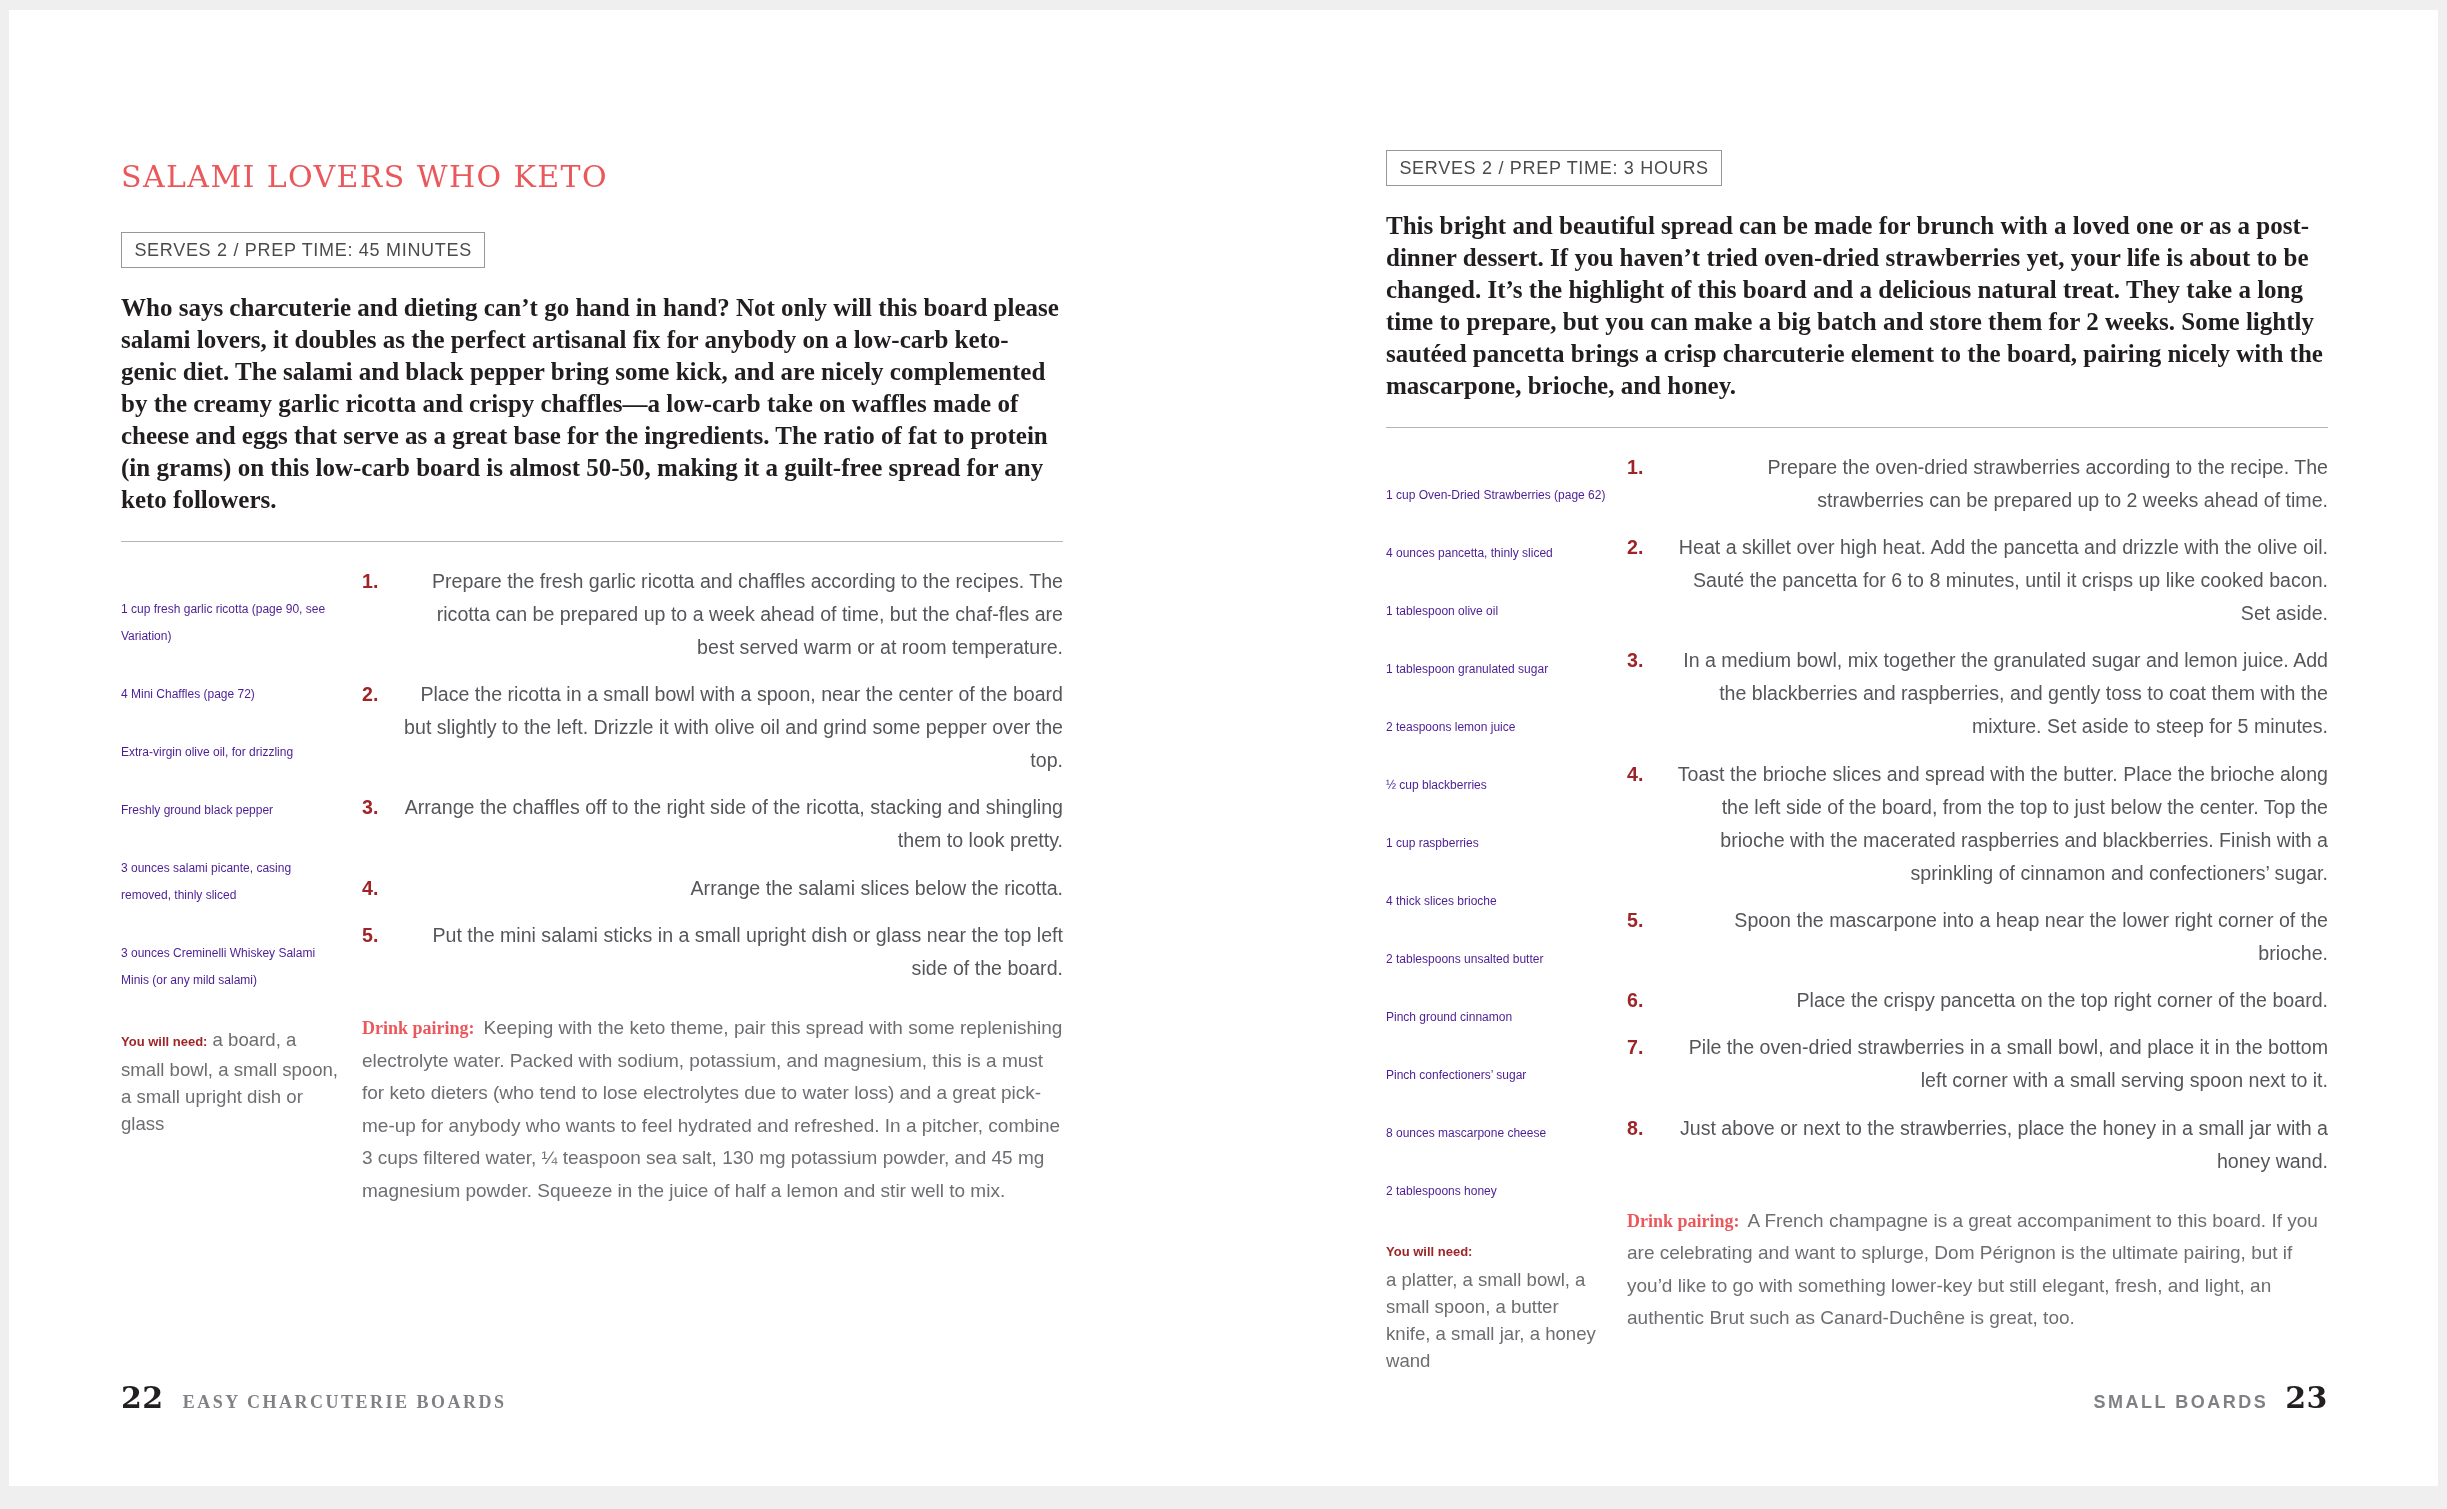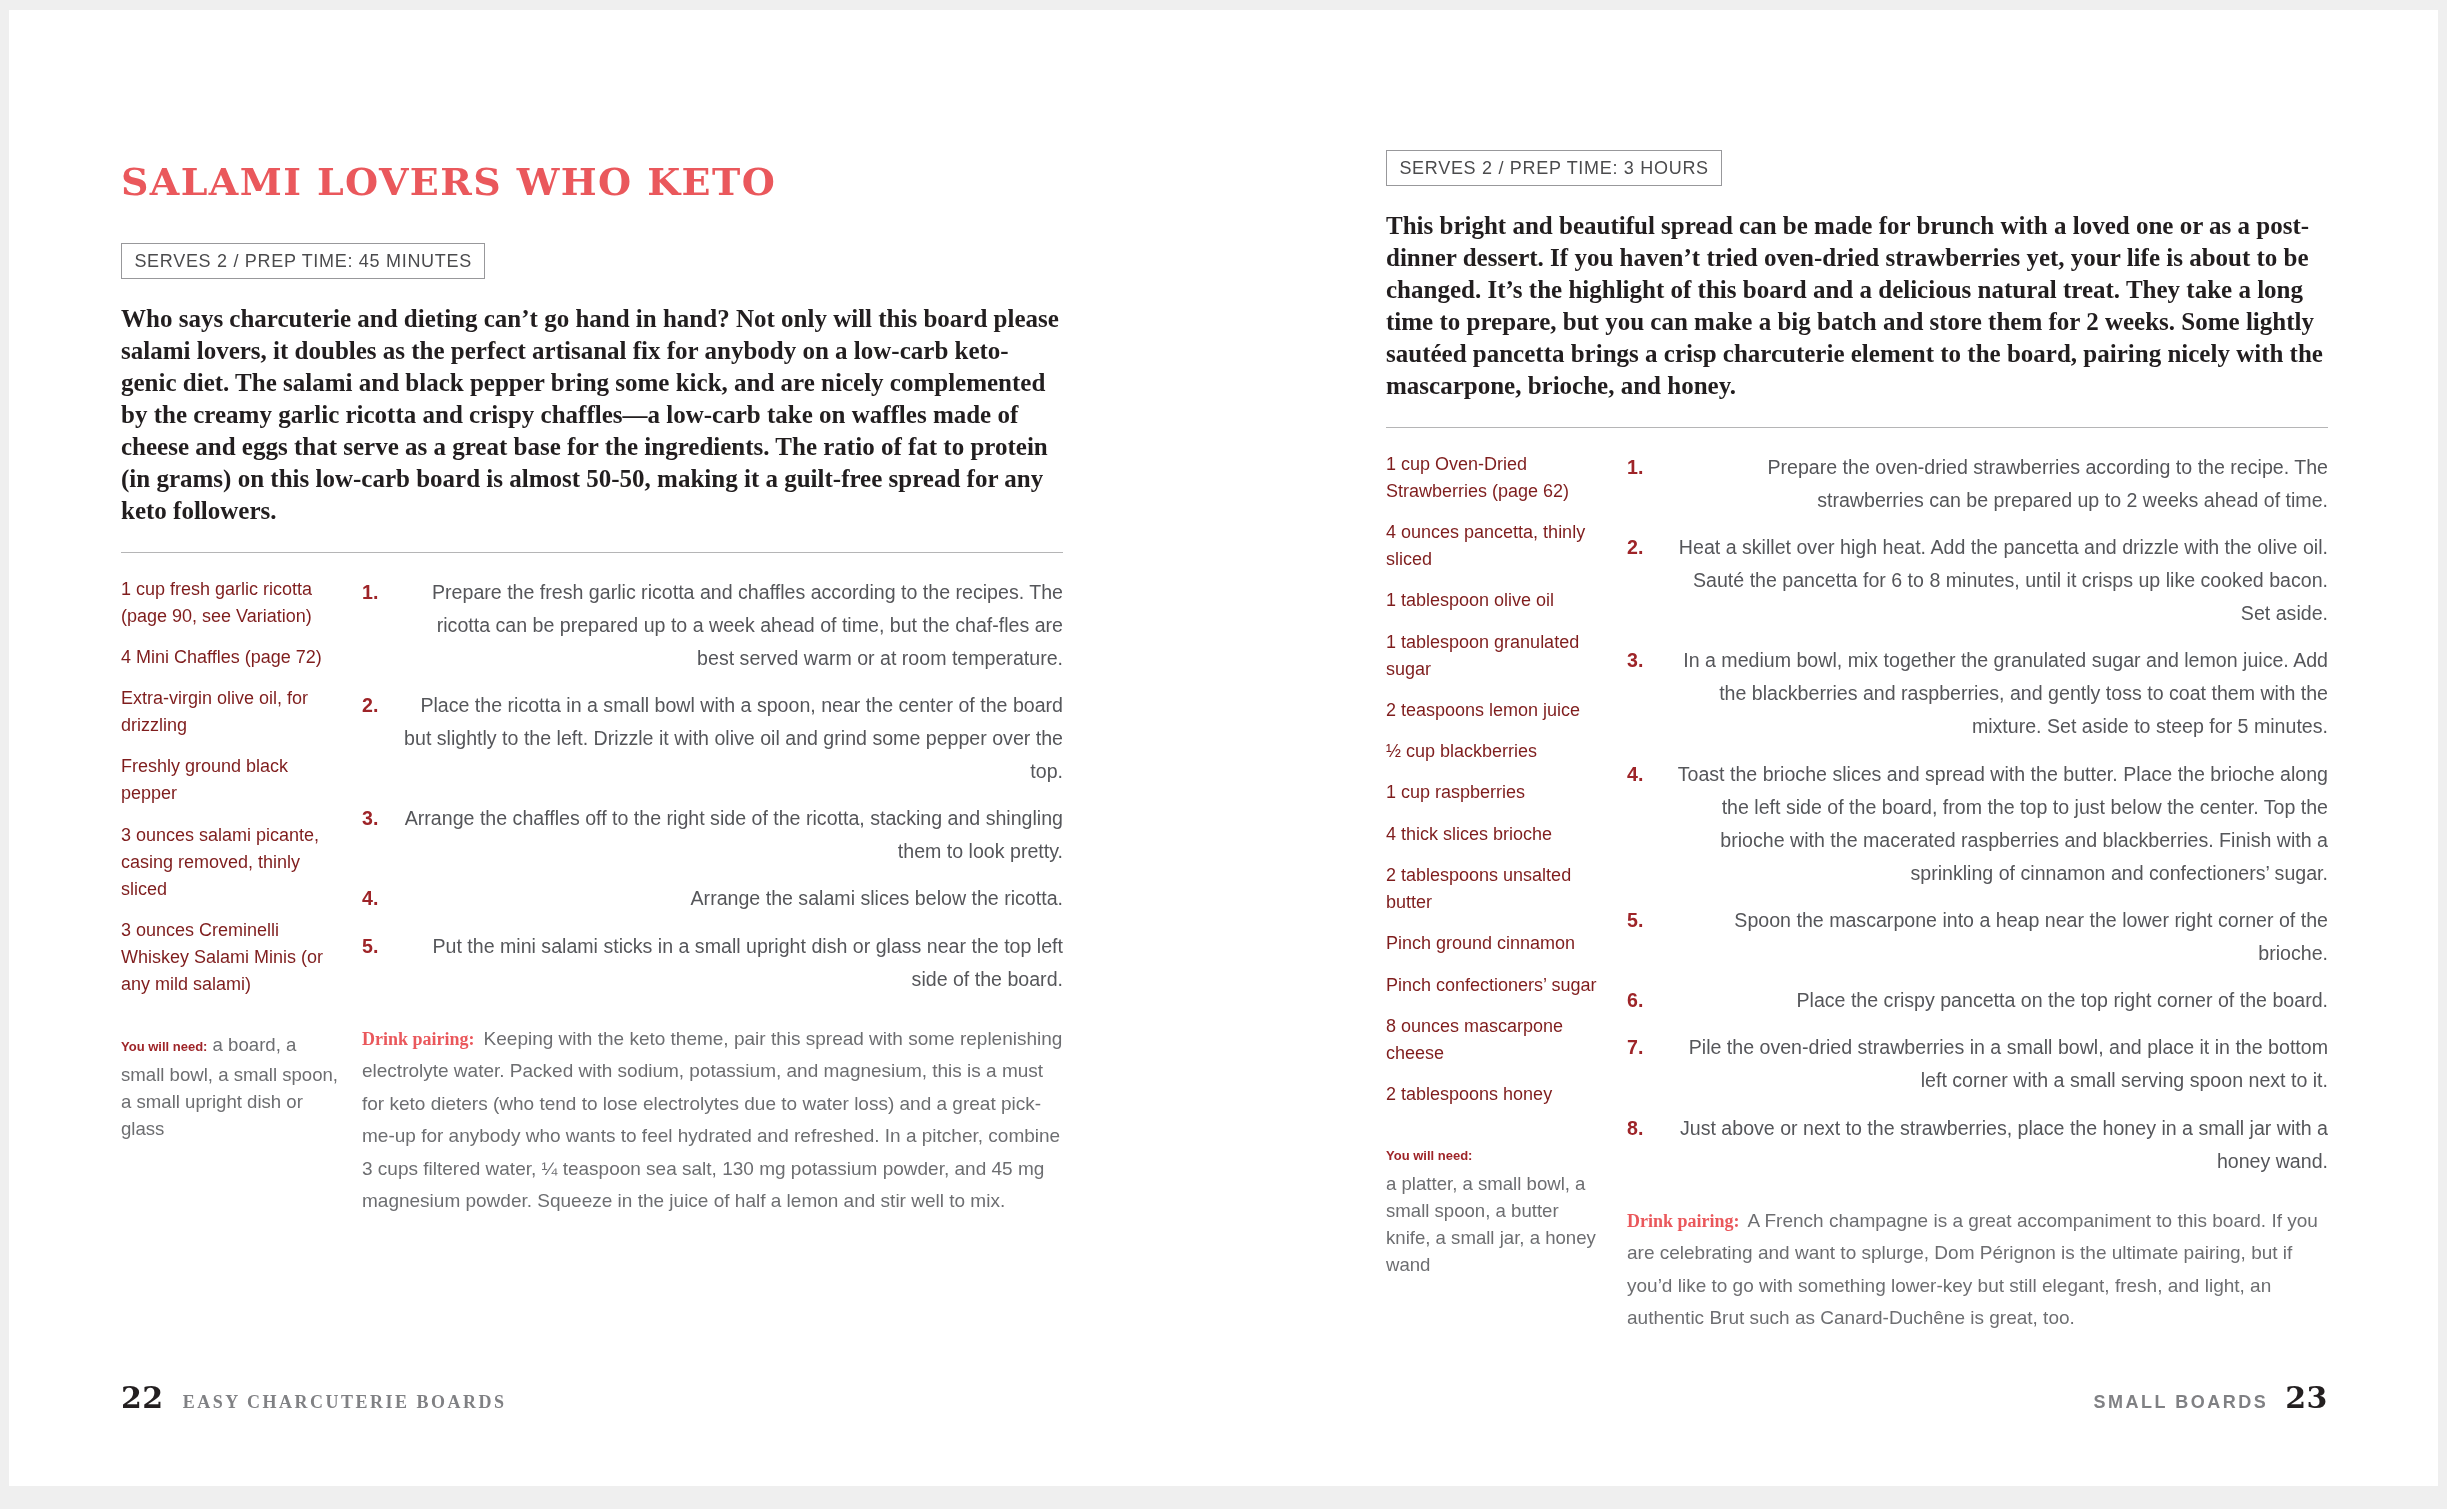--- a/index.html
+++ b/index.html
@@ -12,41 +12,41 @@
   .edge.top{left:0;top:0;width:2447px;height:9.6px;}
   .edge.bottom{left:0;bottom:0;width:2447px;height:23px;}
   .edge.left{left:0;top:0;width:8.6px;height:1509px;}
   .edge.right{right:0;top:0;width:8.6px;height:1509px;}
 
   .page{position:absolute;top:136px;width:942px;}
   .page.left-page{left:121px;}
   .page.right-page{left:1386px;}
 
   .recipe-title{
-    font-family:"DejaVu Serif",serif;font-weight:700;
-    font-size:38px;line-height:42px;letter-spacing:1.4px;
+    font-family:"DejaVu Serif",serif;font-weight:400;
+    font-size:30px;line-height:42px;letter-spacing:1.4px;
     color:#ea585c;
   }
   .badge{
     display:inline-block;margin-top:14.3px;
     border:1.9px solid #98989b;padding:6.7px 12.4px 5.7px;
     font-size:18px;letter-spacing:0.7px;color:#4b4b4d;
   }
   .intro{
     margin-top:24px;
     font-family:"Liberation Serif",serif;font-weight:700;
     font-size:25px;line-height:32px;color:#221e1f;
   }
   .rule{margin-top:25px;height:0;border:none;border-top:1px solid #b5b5b6;}
 
   .cols{display:flex;margin-top:23px;}
   .ing-col{width:222px;flex:none;}
   .steps-col{flex:1;margin-left:19px;}
 
-  .ing-item{font-size:18px;line-height:27px;color:#7f1d1d;margin-bottom:14.3px;}
+  .ing-item{font-size:12px;line-height:27px;color:#4c1d95;margin-bottom:14.3px;margin-top:31px;}
 
   .ywn{margin-top:32.5px;font-size:18.6px;line-height:27px;color:#6d6e71;}
   .ywn-label{font-weight:700;color:#9e2428;font-size:13px;line-height:29px;}
   .right-page .ywn-label{display:block;}
 
   .step{display:flex;margin-bottom:14.3px;font-size:19.6px;line-height:33px;color:#55565a;}
   .step-num{flex:none;width:35px;font-weight:700;color:#9e2428;}
   .step-text{flex:1;text-align:right;}
 
   .drink{margin-top:27px;font-size:19px;line-height:32.5px;color:#6d6e71;}

